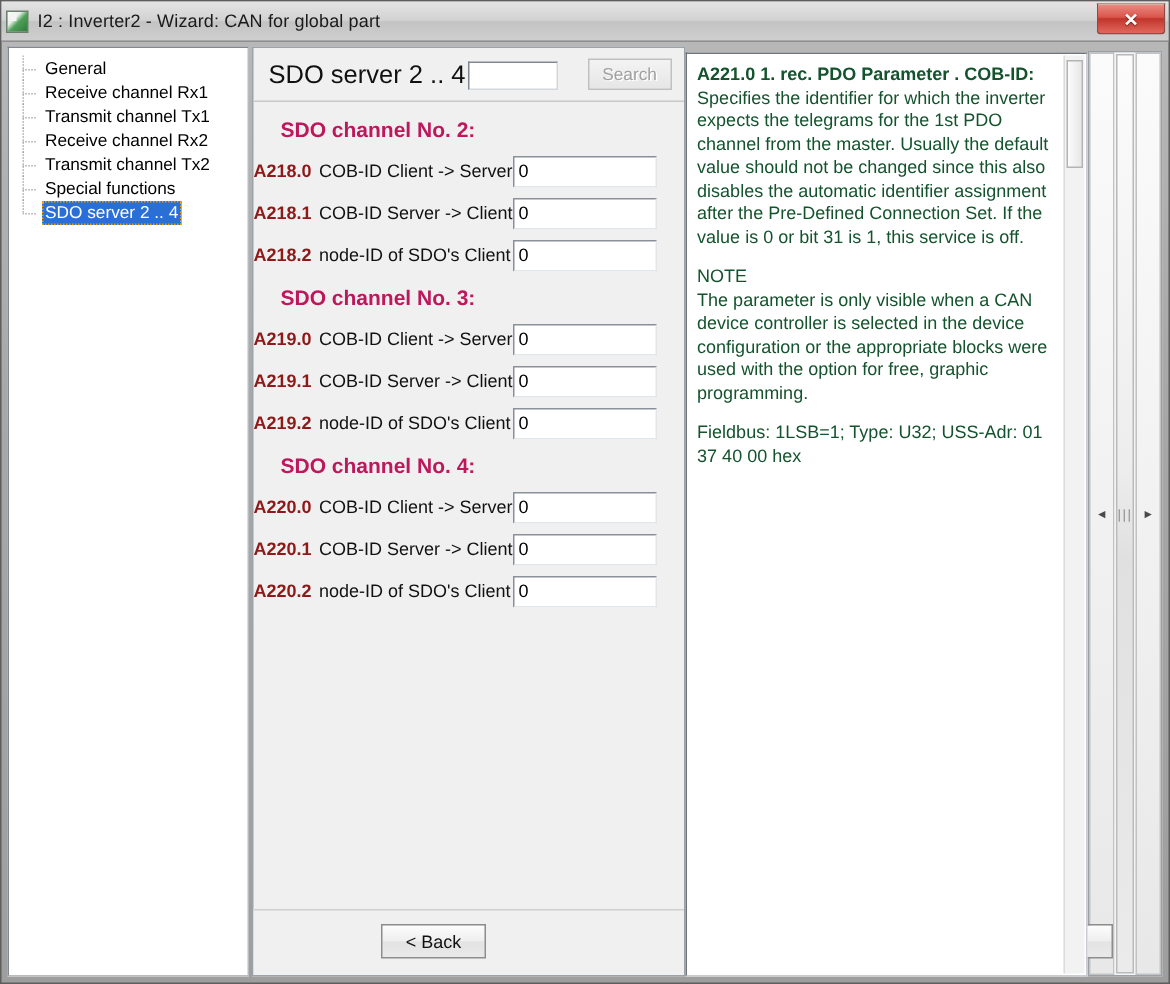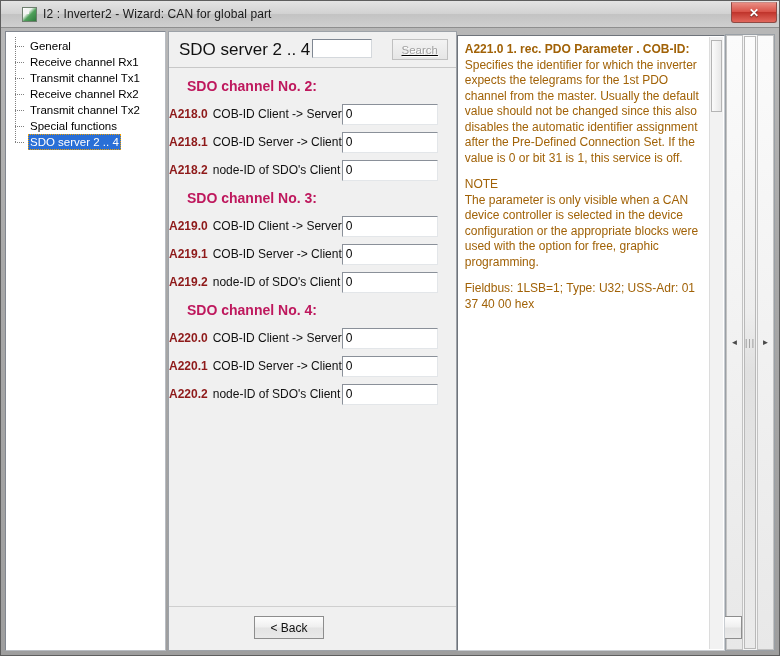--- a/index.html
+++ b/index.html
@@ -26,21 +26,21 @@
 
   
   .titlebar {
     height: 27px;
     flex: 0 0 27px;
     position: relative;
     background: linear-gradient(to bottom, #e4e4e4 0%, #d2d2d2 48%, #c3c3c3 52%, #cfcfcf 100%);
     border-bottom: 1px solid #8e8e8e;
     display: flex;
     align-items: center;
-    padding-left: 21px;
+    padding-left: 3px;
   }
   .app-icon {
     width: 15px; height: 15px;
     flex: 0 0 15px;
     border: 1px solid #6e7e6e;
     background: linear-gradient(135deg, #ffffff 0%, #e8f0e8 35%, #4fa05a 55%, #2e7a3c 100%);
     margin-right: 6px;
     position: relative;
   }
   .app-icon::after {
@@ -159,23 +159,22 @@
     justify-content: space-between;
     padding: 0 8px 0 10px;
     border-bottom: 1px solid #c8c8c8;
   }
   .page-title {
     font-size: 17px;
     color: #111;
   }
   .search-wrap {
     display: flex;
-    align-items: flex-start;
+    align-items: flex-end;
     gap: 20px;
-    text-decoration: underline;
   }
   .search-input {
     width: 60px; height: 19px;
     border: 1px solid #7f8792;
     border-right-color: #d4d8dc;
     border-bottom-color: #d4d8dc;
     background: #fff;
     font-size: 11px;
     padding: 0 3px;
     font-family: "Liberation Sans", sans-serif;
@@ -271,21 +270,21 @@
     border: 1px solid #6f747b;
     border-right-color: #c8ccd1;
     border-bottom-color: #c8ccd1;
     position: relative;
     overflow: hidden;
     min-height: 0;
   }
   .help-inner {
     padding: 6px 22px 6px 7px;
     font-size: 12px;
-    color: #a16207;
+    color: #14532d;
     line-height: 15.5px;
   }
   .help-inner p { margin: 0 0 0 0; }
   .help-bold { font-weight: bold; }
   .help-spacer { height: 11px; }
   .help-note-title { font-weight: normal; }
 
   .help-vscroll {
     position: absolute;
     right: 1px; top: 1px; bottom: 1px;

